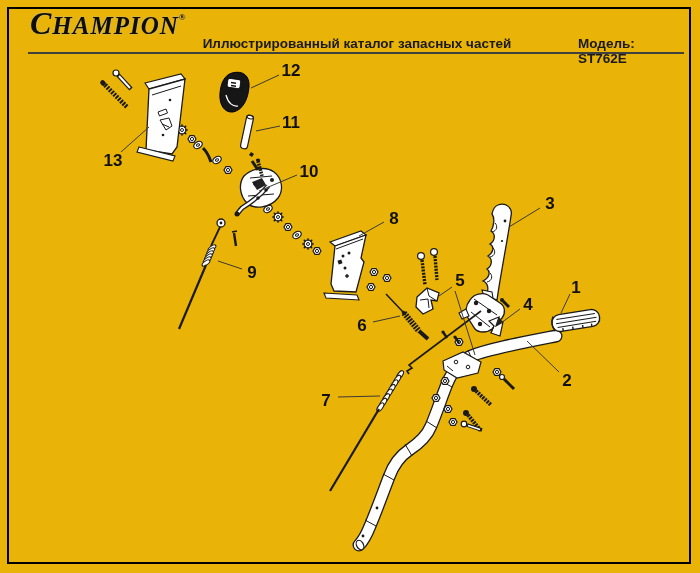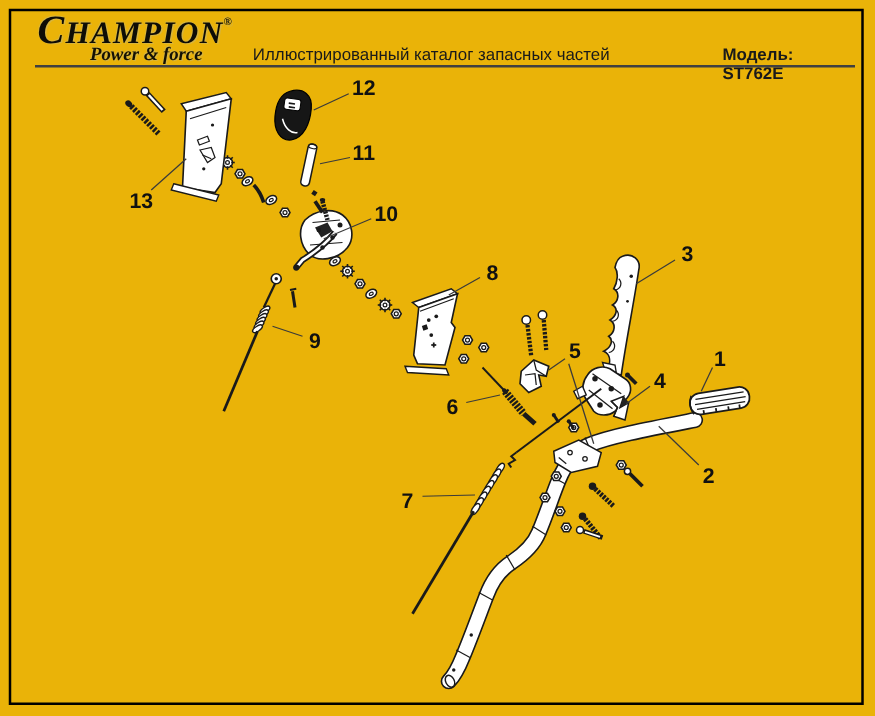--- a/index.html
+++ b/index.html
@@ -21,22 +21,22 @@
   .brand .brand-text { display:inline-block; }
   .brand .brand-text::first-letter { font-size:1.28em; }
   .brand sup { font-size:9px; vertical-align:14px; }
   .tagline {
     font-family:"Liberation Serif", serif; font-style:italic; font-weight:bold;
     font-size:15px; color:#141104; margin:-2px 0 0 42px; line-height:1;
     text-shadow:1px 1px 0 #d8b53c, -0.5px -0.5px 0 #d8b53c;
     white-space:nowrap;
   }
   .title {
-    position:absolute; left:180px; top:36px; width:330px; text-align:center;
-    font-size:13.5px; font-weight:400; color:#1a1a1a;
+    position:absolute; left:192px; top:36px; width:330px; text-align:center;
+    font-size:13.5px; font-weight:700; color:#1a1a1a;
   }
   .model {
     position:absolute; left:578px; top:36px; width:98px;
     font-size:13.5px; font-weight:600; color:#1a1a1a;
   }
   .rule {
     position:absolute; left:28px; top:52px; width:656px; height:2px;
     background:#404040;
   }
   svg.diagram { position:absolute; left:0; top:0; }
@@ -46,21 +46,20 @@
   }
 </style>
 </head>
 <body>
 
 <div class="page">
   <div class="page-border"></div>
 
   <div class="logo">
     <div class="brand"><span class="brand-text">CHAMPION</span><sup>®</sup></div>
-    <div class="tagline">Power &amp; force</div>
   </div>
 
   <div class="title">Иллюстрированный каталог запасных частей</div>
   <div class="model">Модель: ST762E</div>
   <div class="rule"></div>
 
   <svg class="diagram" width="700" height="573" viewBox="0 0 700 573">
     <defs>
       <g id="sym-nut">
         <path d="M4,0 L2,3.4 L-2,3.4 L-4,0 L-2,-3.4 L2,-3.4 Z" fill="#fff" stroke="#1a1a1a" stroke-width="1.2"></path>

